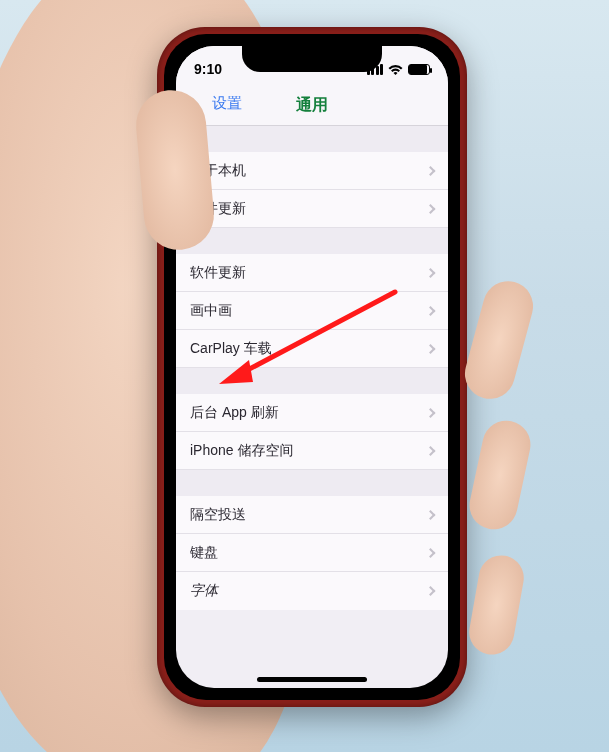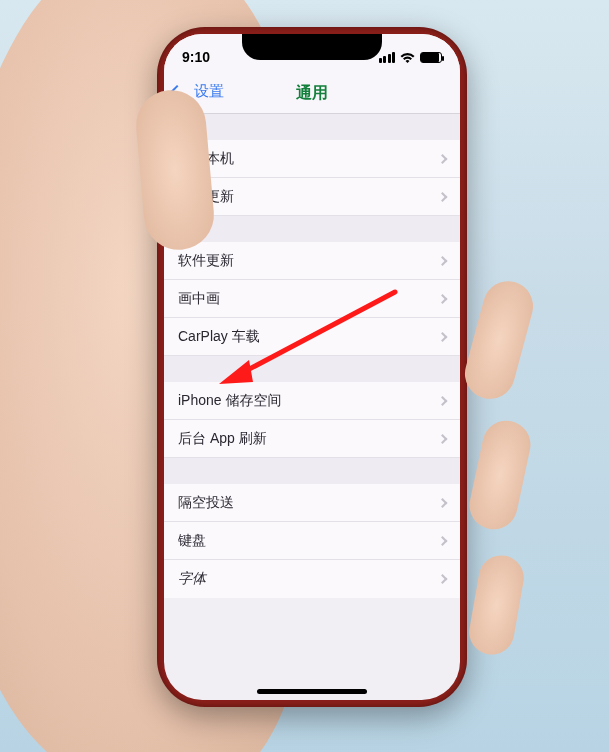--- a/index.html
+++ b/index.html
@@ -40,21 +40,21 @@
     background: #8a1f1a;
     border-radius: 48px;
     padding: 7px;
     z-index: 3;
     box-shadow: 0 10px 30px rgba(0,0,0,0.35), inset 0 0 6px rgba(0,0,0,0.4);
   }
   .bezel {
     width: 100%; height: 100%;
     background: #000;
     border-radius: 42px;
-    padding: 0;
+    padding: 12px;
   }
   .screen {
     position: relative;
     width: 100%; height: 100%;
     background: #f1eef4;
     border-radius: 38px;
     overflow: hidden;
   }
   .notch {
     position: absolute;
@@ -93,21 +93,21 @@
     height: 40px;
     background: #f8f6fa;
     border-bottom: 1px solid #d6d3da;
     display:flex; align-items:center; justify-content:center;
     position:relative;
     font-size: 16px;
   }
   .nav-title { font-weight:600; color:#15803d; }
   .nav-back {
     position:absolute; left:8px; top:8px;
-    display:flex; align-items:center; gap:10px;
+    display:flex; align-items:center; gap:16px;
     color:#3a7af0; font-size:15px;
   }
   .chev-left { width:10px; height:10px; border-left:2.5px solid #3a7af0; border-bottom:2.5px solid #3a7af0; transform:rotate(45deg); margin-right:2px; }
 
   
   .list { height: calc(100% - 80px - 22px); overflow:hidden; }
   .group-gap { height: 26px; background: #eeebf2; }
   .row {
     height: 38px;
     background:#fbf9fc;
@@ -199,25 +199,25 @@
           <span>画中画</span>
           <span class="chev"></span>
         </div>
         <div class="row">
           <span>CarPlay 车载</span>
           <span class="chev"></span>
         </div>
 
         <div class="group-gap"></div>
         <div class="row">
+          <span>后台 App 刷新</span>
+          <span class="chev"></span>
+        </div>
+        <div class="row">
           <span>iPhone 储存空间</span>
-          <span class="chev"></span>
-        </div>
-        <div class="row">
-          <span>后台 App 刷新</span>
           <span class="chev"></span>
         </div>
 
         <div class="group-gap"></div>
         <div class="row">
           <span>隔空投送</span>
           <span class="chev"></span>
         </div>
         <div class="row">
           <span>键盘</span>

